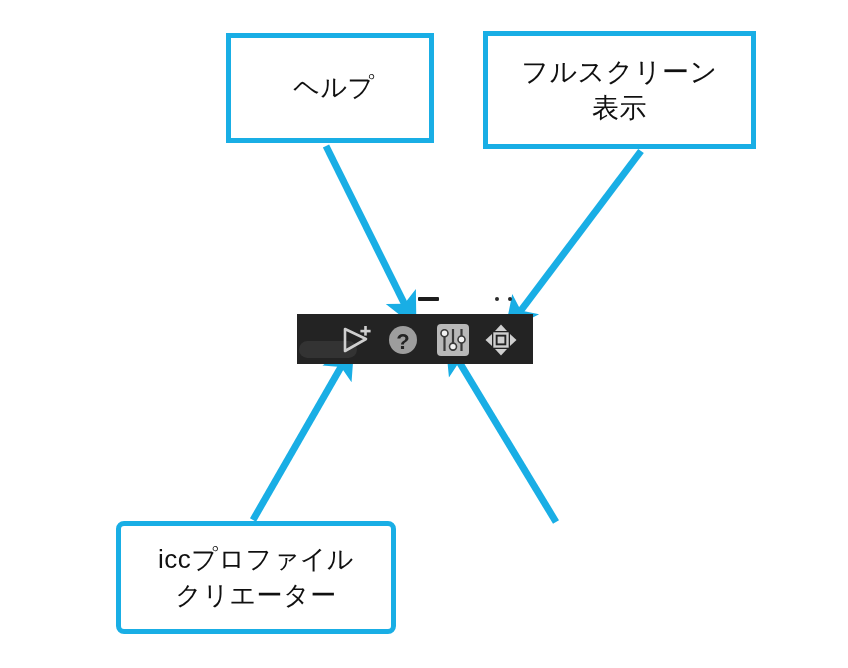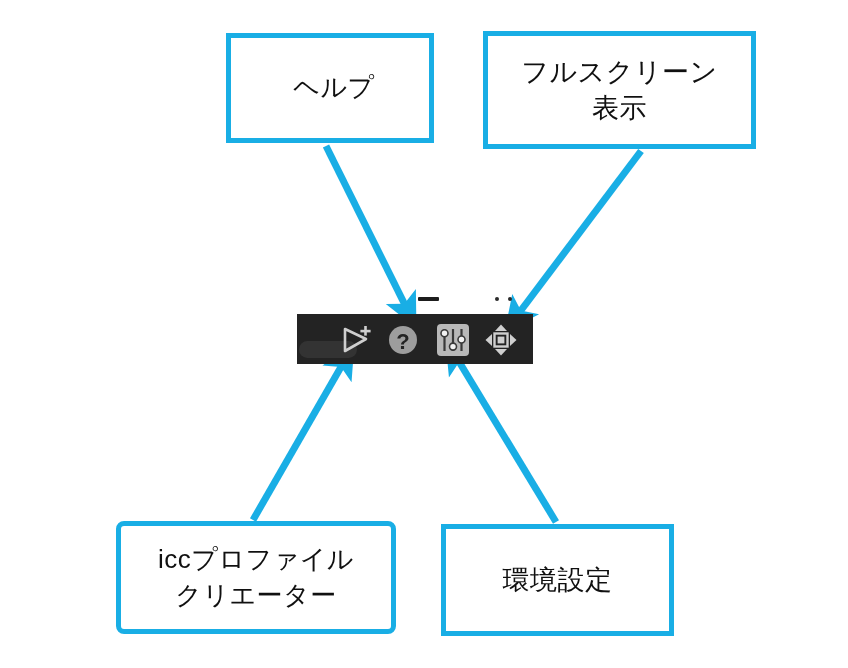--- a/index.html
+++ b/index.html
@@ -197,17 +197,14 @@
   <div class="callout" id="callout-fullscreen">
     <span class="callout-text">フルスクリーン
 表示</span>
   </div>
 
   <div class="callout" id="callout-icc">
     <span class="callout-text">iccプロファイル
 クリエーター</span>
   </div>
 
-  <div class="callout" id="callout-prefs">
-    <span class="callout-text">環境設定</span>
-  </div>
 
 </div>
 
 </body></html>

